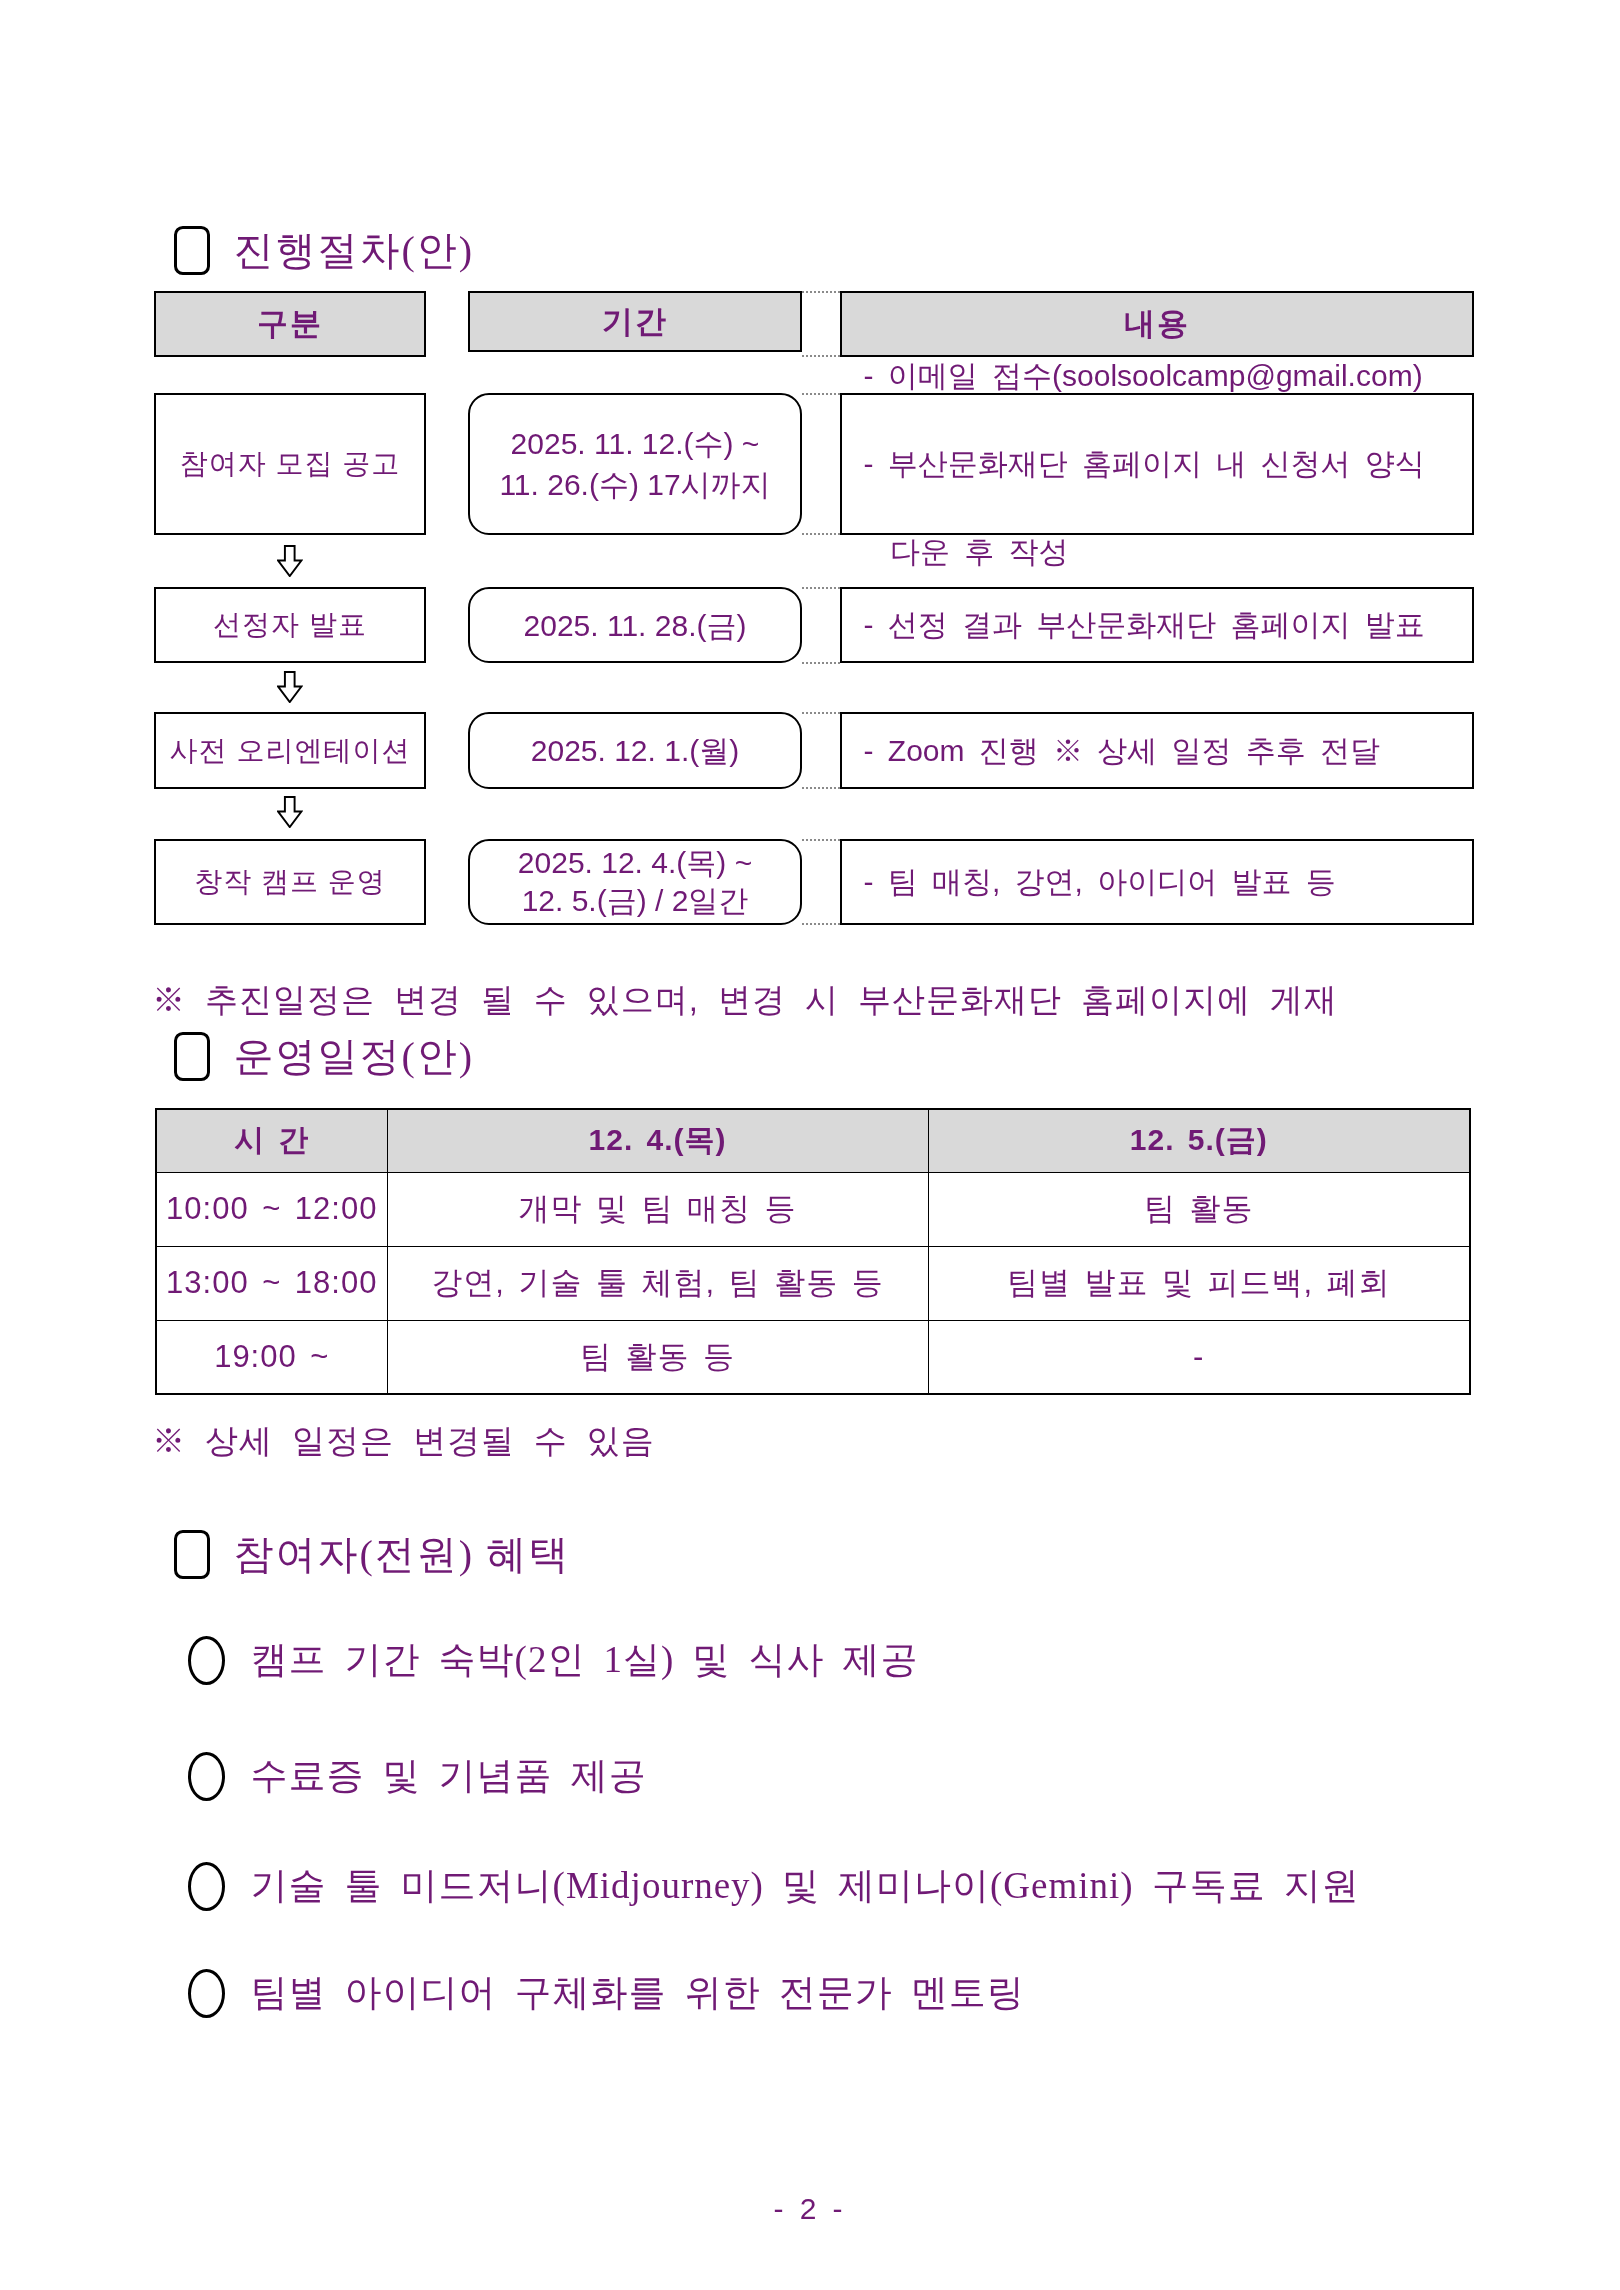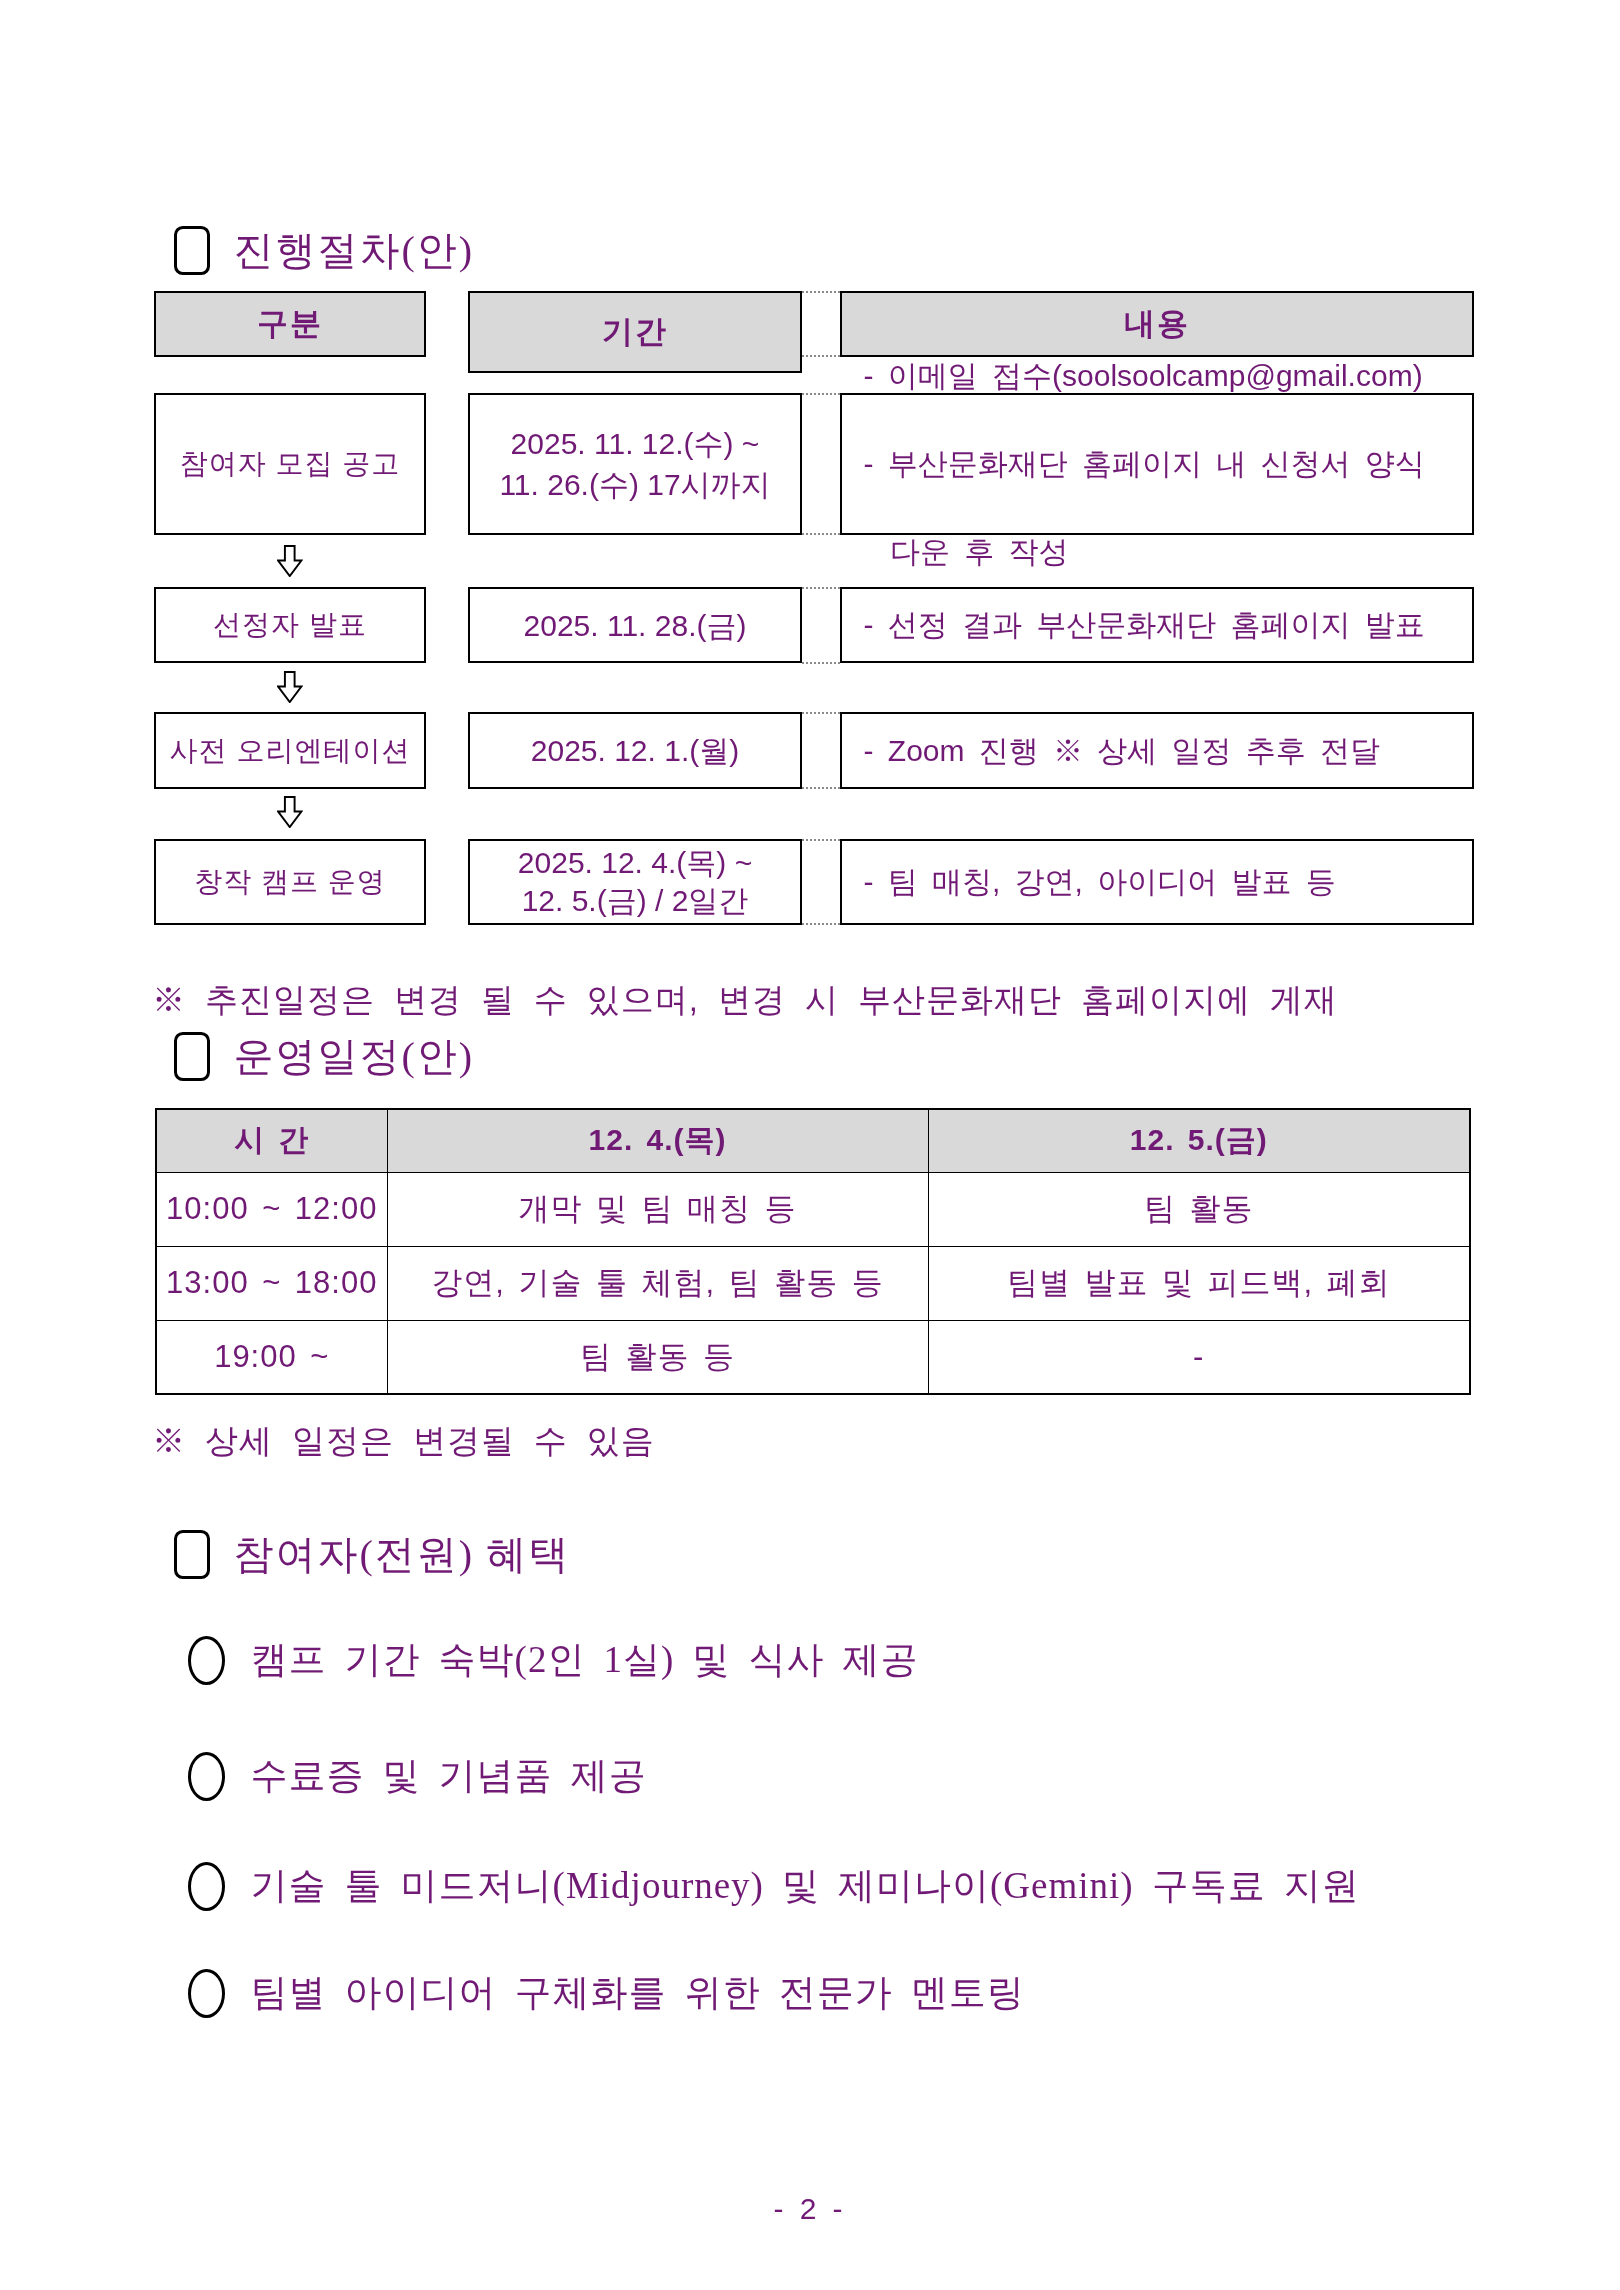--- a/index.html
+++ b/index.html
@@ -48,21 +48,21 @@
   .pbox.head {
     background: #d9d9d9;
     font-weight: bold;
     font-size: 31px;
     letter-spacing: 2px;
   }
   .col-cat  { left: 154px; width: 272px; }
   .col-per  { left: 468px; width: 334px; }
   .col-con  { left: 840px; width: 634px; }
   .cat-cell { font-size: 28px; letter-spacing: 1px; }
-  .per-cell { font-size: 30px; letter-spacing: 0px; flex-direction: column; line-height: 41px; }
+  .per-cell { font-size: 30px; letter-spacing: 0px; flex-direction: column; line-height: 41px; border-radius: 21px; }
   .con-cell {
     flex-direction: column;
     align-items: flex-start;
     justify-content: center;
     text-align: left;
     padding-left: 21.6px;
     padding-right: 7.8px;
     font-size: 30px;
     line-height: 44px;
     word-spacing: 5.9px;
@@ -156,21 +156,21 @@
 <div id="page">
 
   <div class="section-title" style="left:174px; top:223px;">
     <span class="checkbox-glyph"></span>
     <span>진행절차(안)</span>
   </div>
 
   <div class="pbox head col-cat" style="top:291px; height:66px;">
     <span>구분</span>
   </div>
-  <div class="pbox head col-per" style="top:291px; height:82px;">
+  <div class="pbox head col-per" style="top:291px; height:61px;">
     <span>기간</span>
   </div>
   <div class="pbox head col-con" style="top:291px; height:66px;">
     <span>내용</span>
   </div>
 
   <div class="pbox col-cat cat-cell" style="top:393px; height:142px;">
     <span>참여자 모집 공고</span>
   </div>
   <div class="pbox col-per per-cell" style="top:393px; height:142px;">

